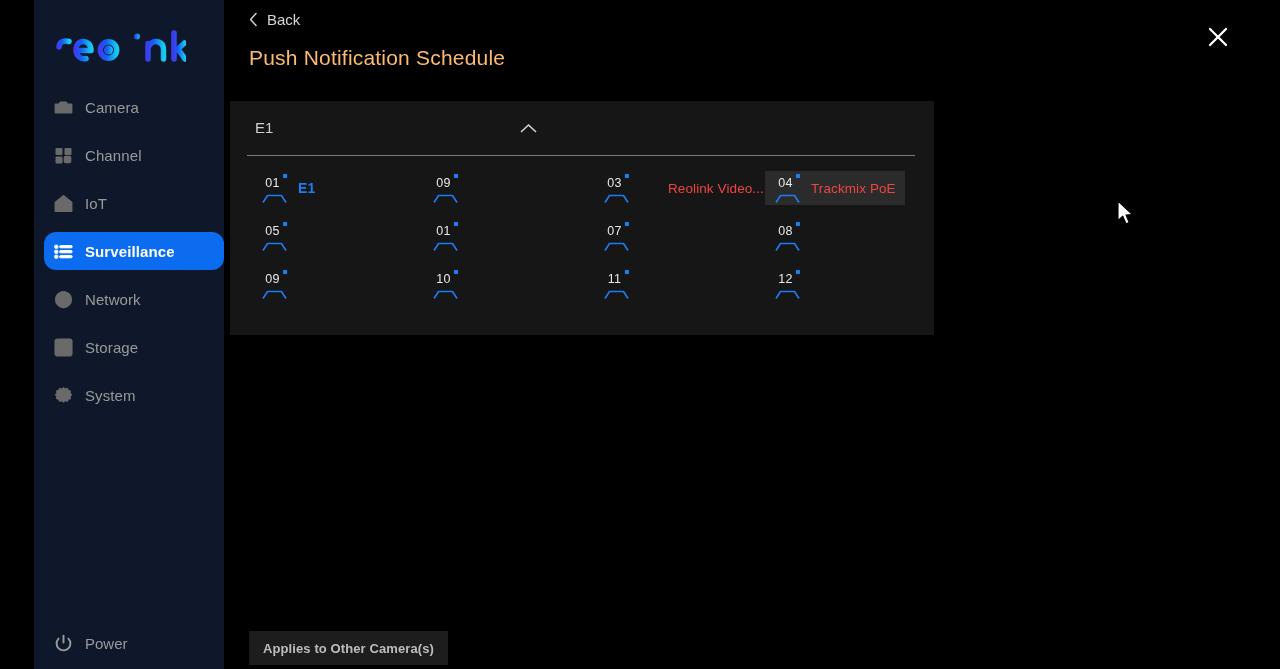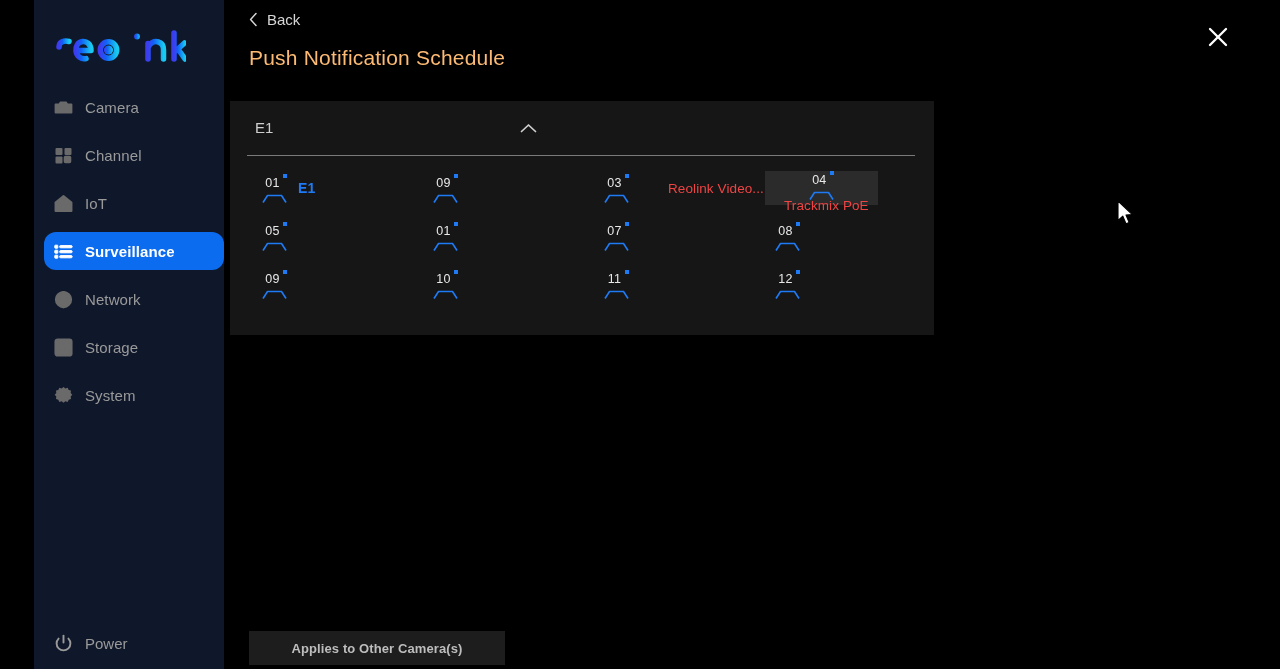--- a/index.html
+++ b/index.html
@@ -117,21 +117,21 @@
   }
   .ch-stand { position:absolute; left:0; top:16px; width:27px; height:11px; }
   .ch-label {
     margin-left:10px; color:#ef4444; font-size:13.5px;
     white-space:nowrap; letter-spacing:.1px;
   }
   .ch-label.sel { color:#1e7bf5; font-weight:bold; font-size:14px; }
 
   
   .apply-btn {
-    position:absolute; left:25px; top:631px; width:256px; height:34px;
+    position:absolute; left:25px; top:631px; width:199px; height:34px;
     background:#1d1d1d; color:#bdbdbd; font-size:13px; font-weight:bold;
     display:flex; align-items:center; justify-content:center;
     letter-spacing:.1px;
   }
 
   
   .cursor { position:absolute; left:893px; top:200px; width:20px; height:28px; pointer-events:none; }
 </style>
 </head>
 <body>
@@ -333,21 +333,21 @@
               <span class="ch-num">03</span>
               <span class="ch-dot"></span>
               <span class="ch-stand">
                 <svg width="27" height="11" viewBox="0 0 27 11">
                     <path d="M2 9.5 L6.5 2.5 L20.5 2.5 L25 9.5" fill="none" stroke="#1e7bf5" stroke-width="1.6" stroke-linejoin="round"></path>
                   </svg>
               </span>
             </span>
             <span class="ch-label">Reolink Video...</span>
           </div>
-          <div class="cell hover" style="left:518px;flex-direction:column;">
+          <div class="cell hover" style="left:518px;">
             <span class="ch-icon">
               <span class="ch-num">04</span>
               <span class="ch-dot"></span>
               <span class="ch-stand">
                 <svg width="27" height="11" viewBox="0 0 27 11">
                     <path d="M2 9.5 L6.5 2.5 L20.5 2.5 L25 9.5" fill="none" stroke="#1e7bf5" stroke-width="1.6" stroke-linejoin="round"></path>
                   </svg>
               </span>
             </span>
             <span class="ch-label">Trackmix PoE</span>

